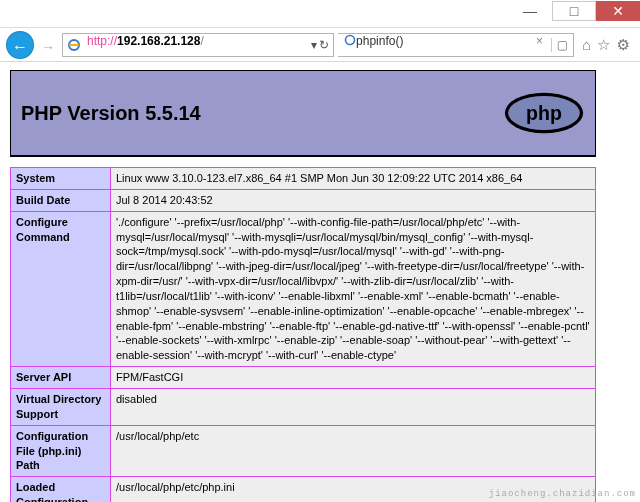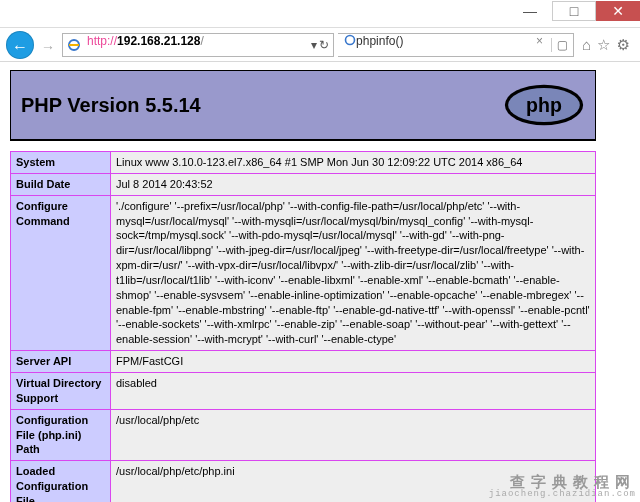--- a/index.html
+++ b/index.html
@@ -102,21 +102,21 @@
   .page {
     padding: 8px 10px 8px 10px;
   }
   .phpbox {
     border: 1px solid #000;
     width: 586px;
   }
   .php-head {
     display:flex; align-items:center;
     background:#9999cc;
-    padding: 12px 10px;
+    padding: 20px 10px;
     border-bottom:1px solid #000;
     justify-content:space-between;
   }
   .php-head h1{
     font-size:20px; font-weight:bold; color:#000;
   }
   .php-logo{
     margin-left:auto;
     width:82px; height:44px;
   }
@@ -257,15 +257,14 @@
         <td class="keycell">Loaded Configuration File</td>
         <td class="valcell">/usr/local/php/etc/php.ini</td>
       </tr>
     </tbody>
       </table>
   </div>
 
 </div>
 
 <div class="smallmark">
-  <div class="line1">查字典教程网</div>
   <div class="line2">jiaocheng.chazidian.com</div>
 </div>
 
 </body></html>

